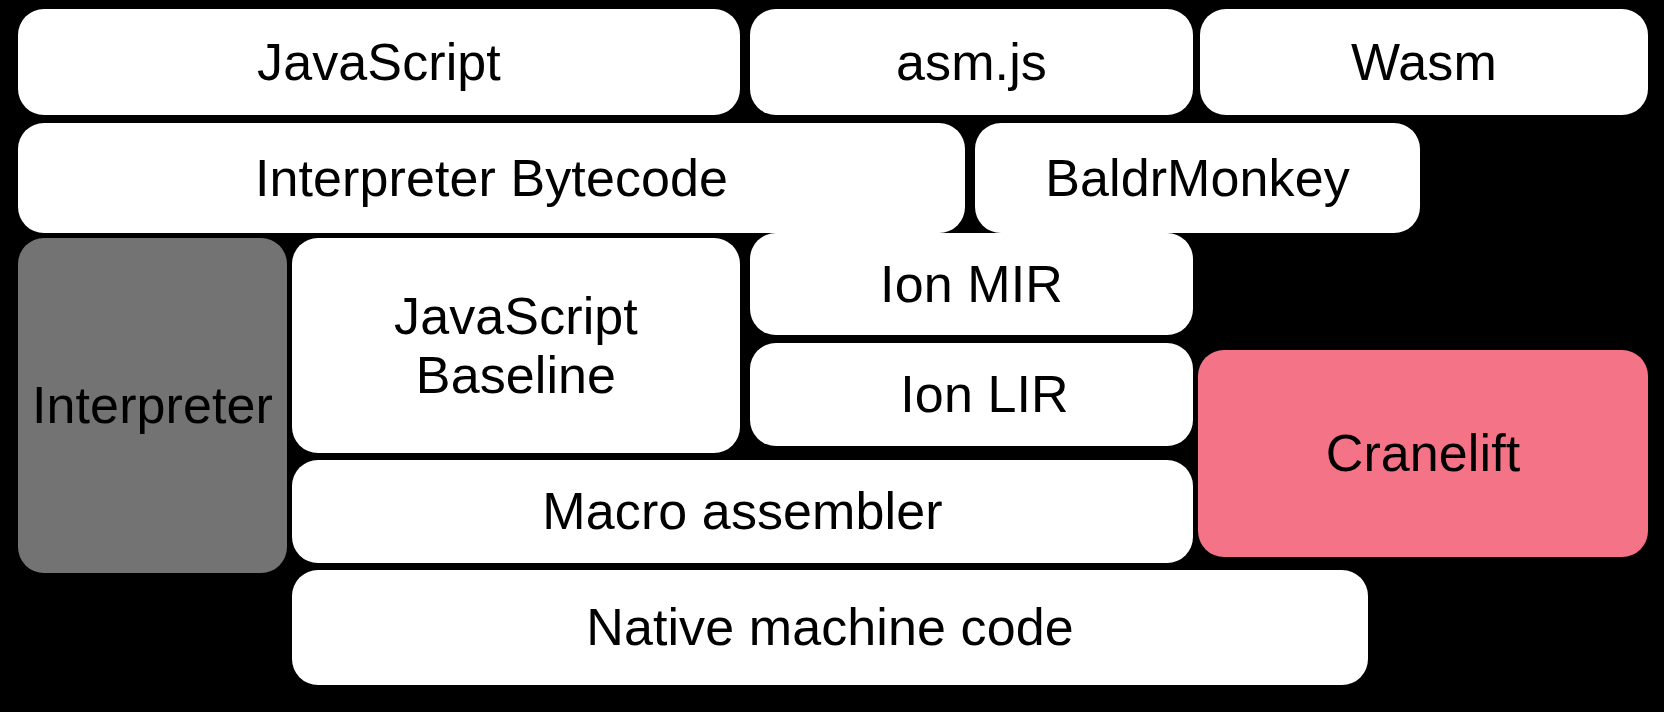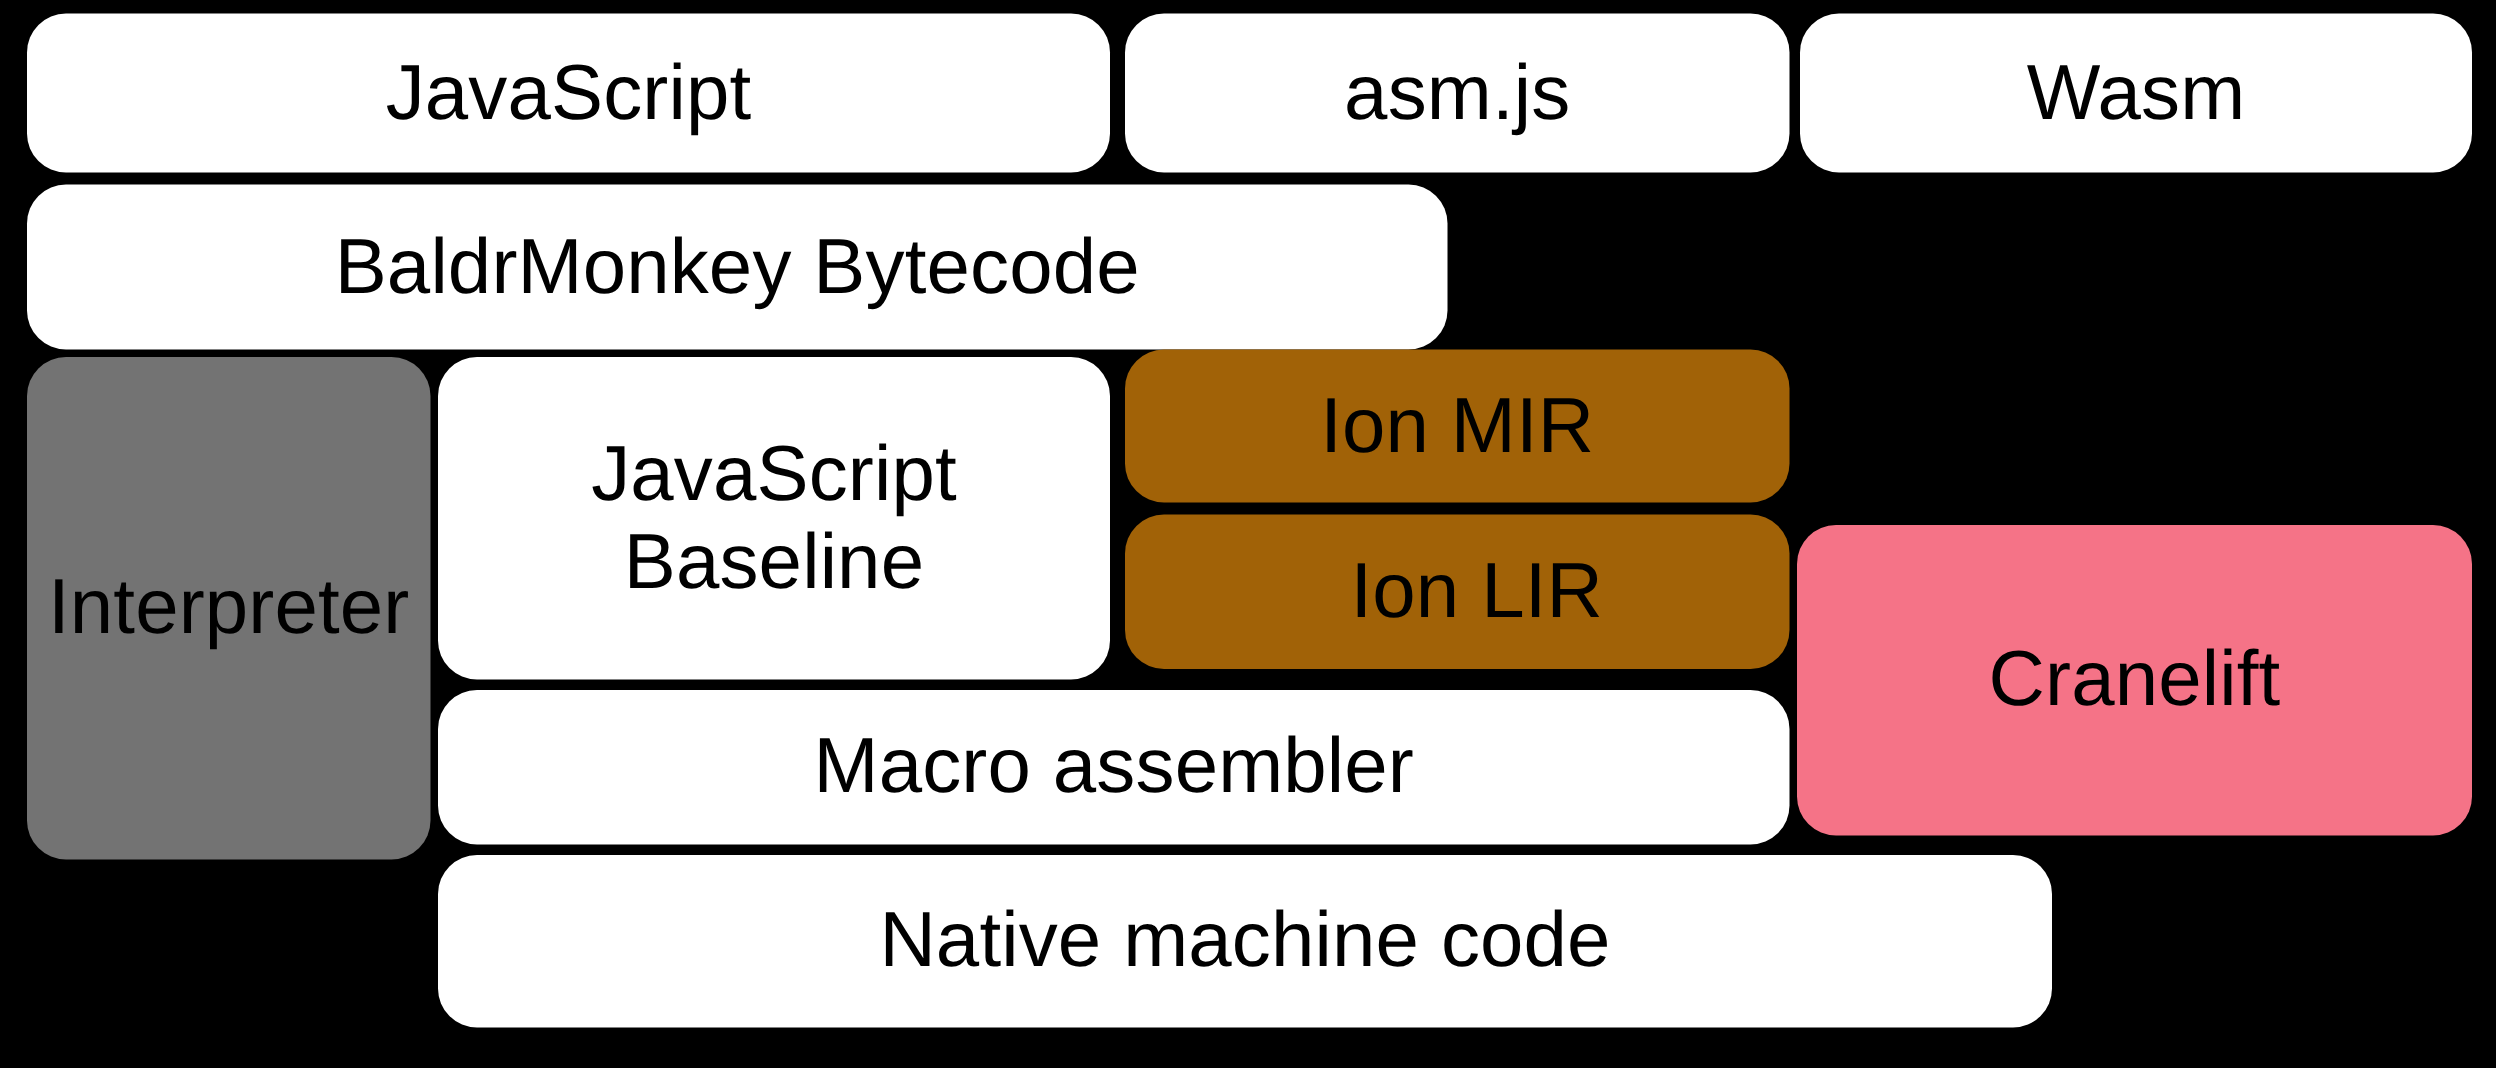--- a/index.html
+++ b/index.html
@@ -29,21 +29,21 @@
     justify-content: center;
     text-align: center;
     line-height: 1.12;
     font-size: 52px;
     font-weight: 400;
     letter-spacing: 0.1px;
     padding: 2px 10px;
     white-space: pre-line;
   }
   .node.gray   { background: #737373; }
-  .node.green  { background: #a16207; }
+  .node.green  { background: #ffffff; }
   .node.pink   { background: #f57387; }
 
   
   #n-javascript      { left: 18px;   top: 9px;   width: 722px; height: 106px; }
   #n-asmjs           { left: 750px;  top: 9px;   width: 443px; height: 106px; }
   #n-wasm            { left: 1200px; top: 9px;   width: 448px; height: 106px; }
 
   
   #n-js-bytecode     { left: 18px;   top: 123px; width: 947px; height: 110px; }
   #n-baldrmonkey     { left: 975px;  top: 123px; width: 445px; height: 110px; }
@@ -65,22 +65,23 @@
 <body>
 
 <div id="diagram">
 
   <div class="node" id="n-javascript">JavaScript</div>
 
   <div class="node" id="n-asmjs">asm.js</div>
 
   <div class="node" id="n-wasm">Wasm</div>
 
-  <div class="node" id="n-js-bytecode">BaldrMonkey Bytecode</div>
+  <div class="node" id="n-js-bytecode">Interpreter Bytecode</div>
 
+  <div class="node" id="n-baldrmonkey">BaldrMonkey</div>
 
   <div class="node gray" id="n-interpreter">Interpreter</div>
 
   <div class="node" id="n-js-baseline">JavaScript
 Baseline</div>
 
   <div class="node green" id="n-ion-mir">Ion MIR</div>
 
   <div class="node green" id="n-ion-lir">Ion LIR</div>
 

